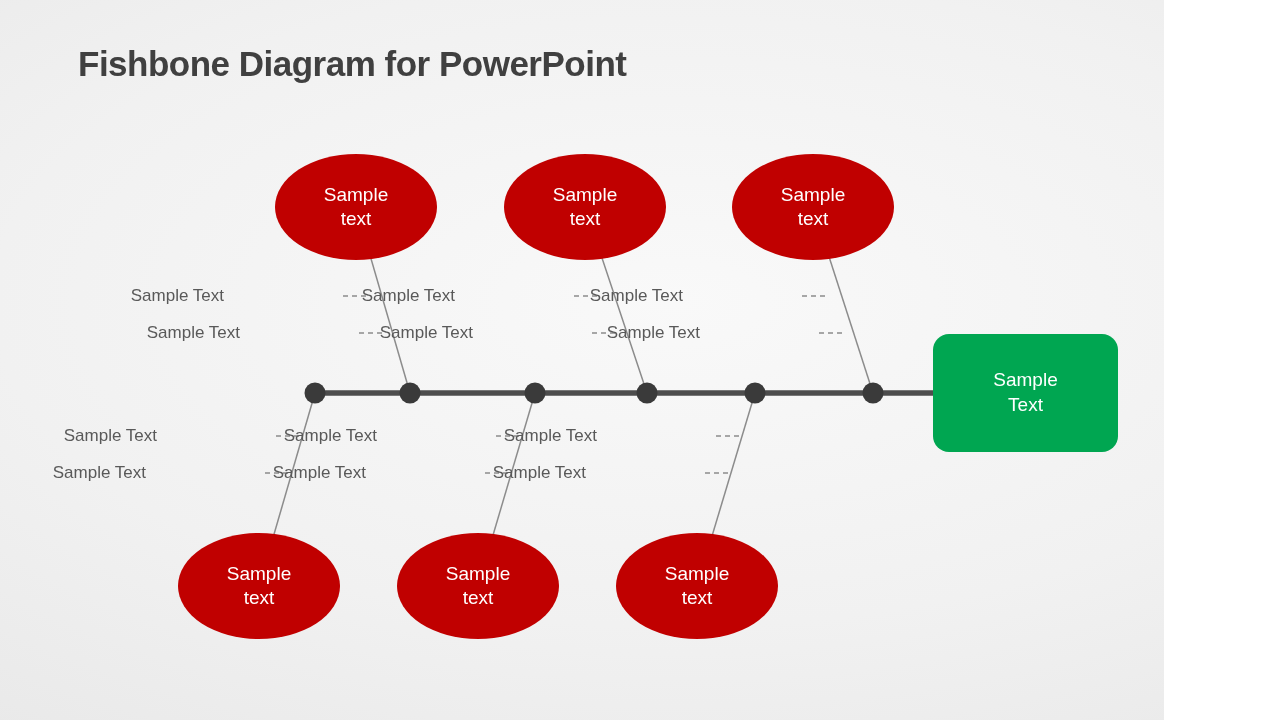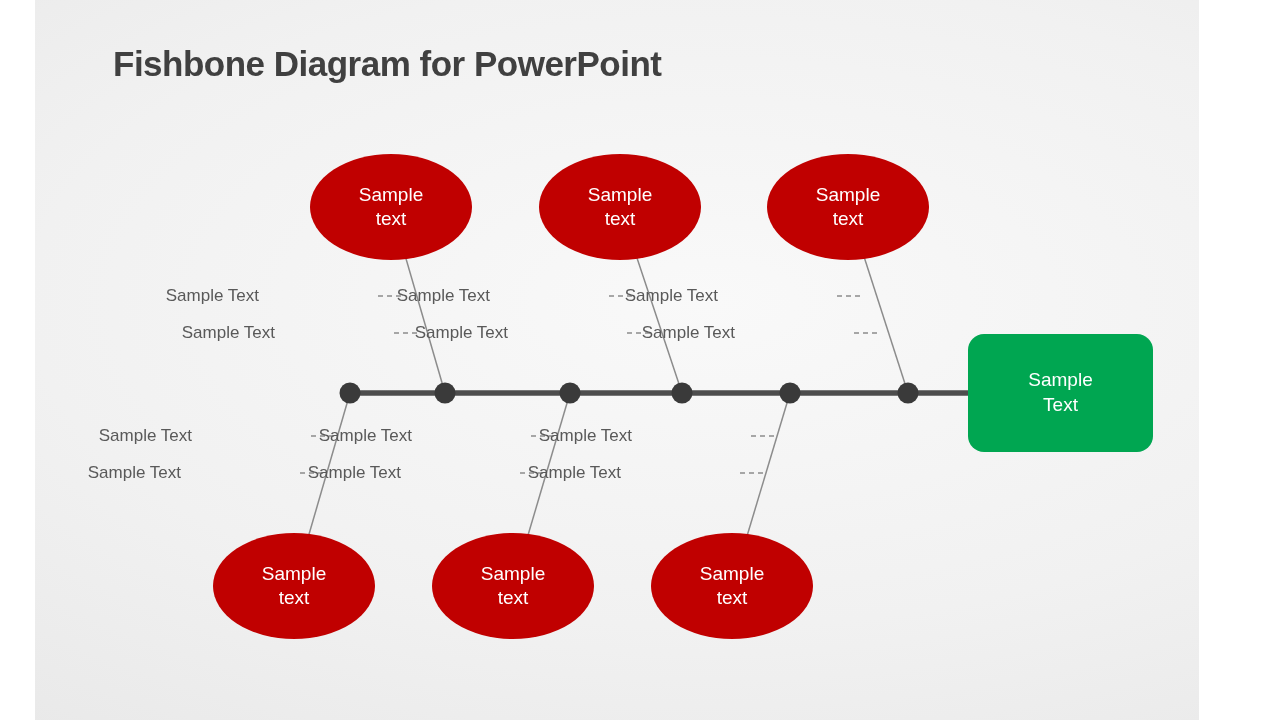--- a/index.html
+++ b/index.html
@@ -6,21 +6,20 @@
     margin: 0;
     padding: 0;
     font-family: "Liberation Sans", sans-serif;
   }
   .slide {
     position: relative;
     width: 1164px;
     height: 720px;
     overflow: hidden;
     background: radial-gradient(ellipse 130% 100% at 58% 42%, #f9f9f9 0%, #f1f1f1 45%, #e2e2e2 100%);
-    margin-left: 35px;
   }
   .slide-title {
     position: absolute;
     left: 78px;
     top: 44px;
     margin: 0;
     font-size: 35px;
     font-weight: 600;
     letter-spacing: -0.5px;
     color: #404040;

